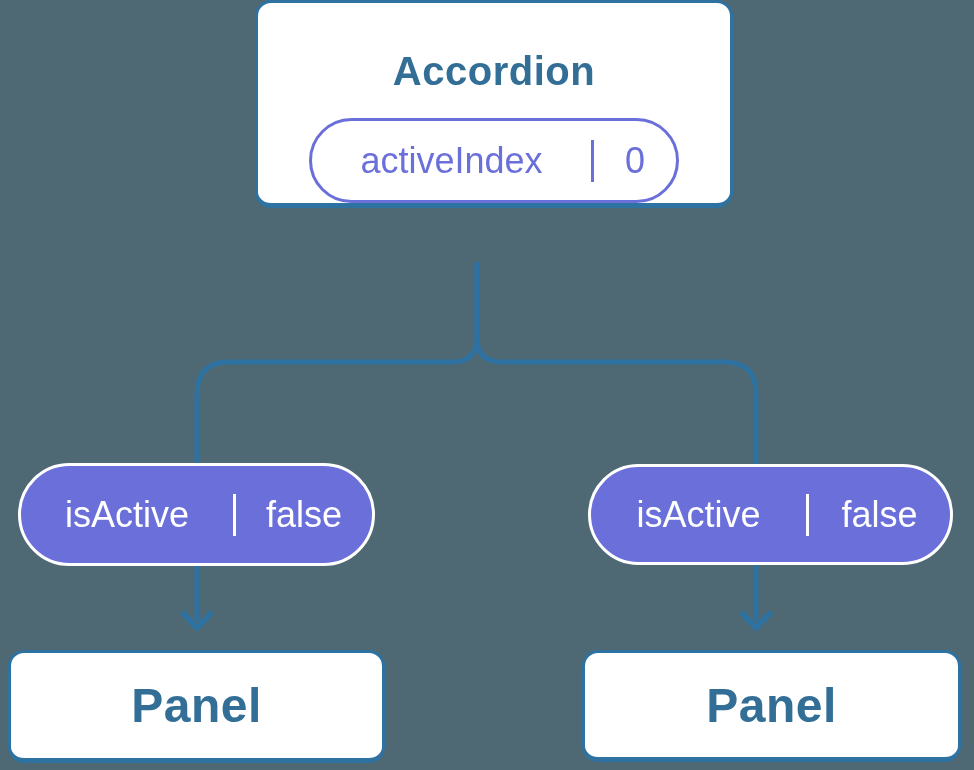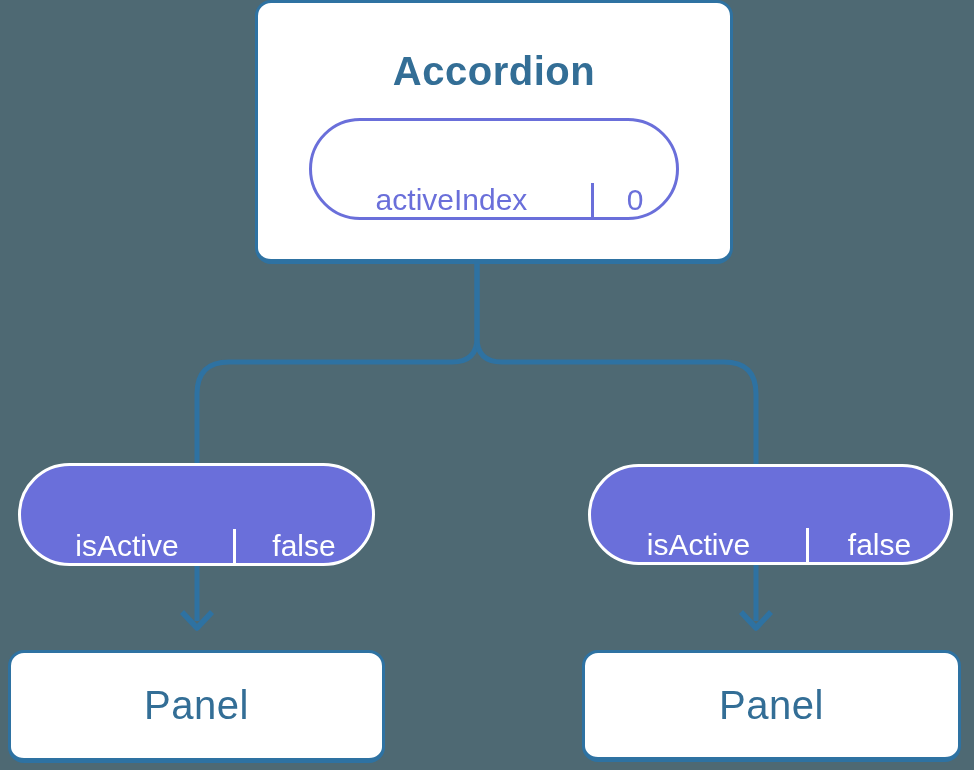--- a/index.html
+++ b/index.html
@@ -27,43 +27,43 @@
     background:var(--card-bg);
     border:3px solid var(--line);
     border-bottom-width:5px;
     border-radius:16px;
     z-index:2;
     display:flex;
     flex-direction:column;
     align-items:center;
     justify-content:center;
   }
-  .card-root{left:255px;top:0;width:478px;height:264px;justify-content:flex-start;}
+  .card-root{left:255px;top:0;width:478px;height:208px;justify-content:flex-start;}
   .card-title{
     margin-top:46px;
     font-size:40px;
     font-weight:700;
     color:var(--heading);
     letter-spacing:0.5px;
   }
   .panel-label{
-    font-size:40px;
-    font-weight:400;
+    font-size:48px;
+    font-weight:700;
     color:var(--heading);
     letter-spacing:0.5px;
   }
   .card-panel-left{left:8px;top:650px;width:377px;height:113px;}
   .card-panel-right{left:582px;top:650px;width:379px;height:112px;}
 
   .pill{
     display:flex;
-    align-items:flex-end;
+    align-items:center;
     border-radius:60px;
     overflow:hidden;
-    font-size:30px;
+    font-size:36px;
     font-weight:500;
   }
   .pill .pill-name{
     flex:1;
     display:flex;
     align-items:center;
     justify-content:center;
   }
   .pill .pill-value{
     display:flex;

